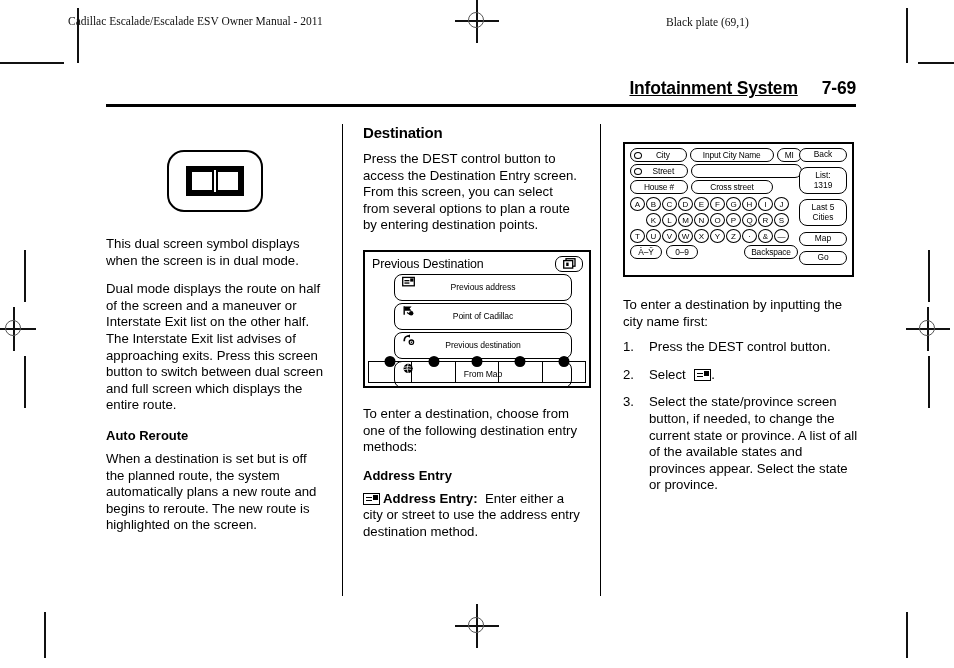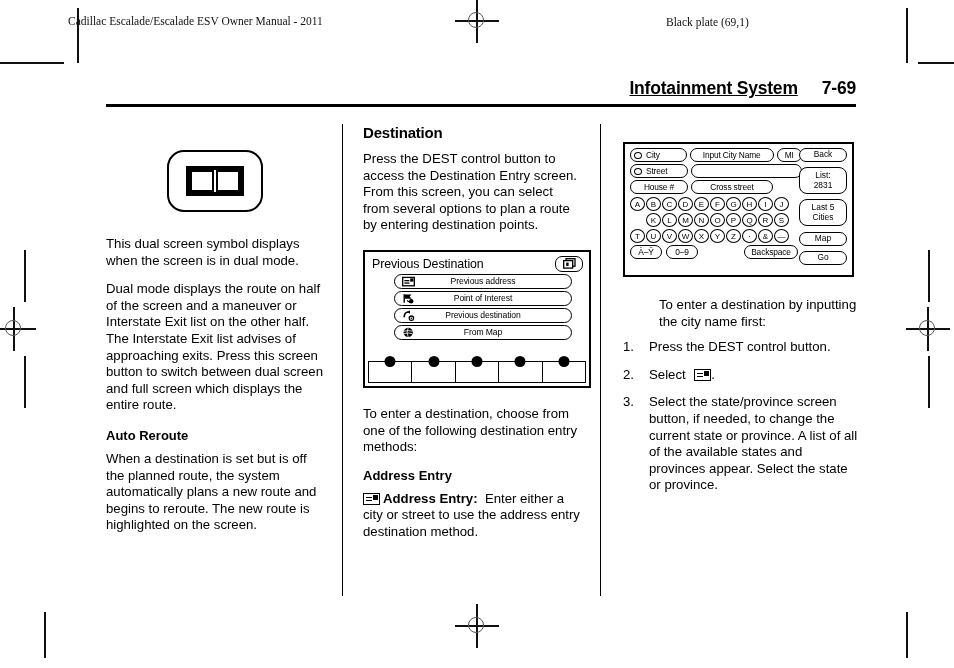--- a/index.html
+++ b/index.html
@@ -116,21 +116,21 @@
     font-size: 13px;
     font-weight: bold;
     margin: 0 0 8px 0;
   }
   h3.sub.spaced { margin-top: 14px; }
   p.txt {
     font-size: 13.2px;
     line-height: 16.6px;
     margin: 0 0 12px 0;
   }
-  p.txt.tight { margin-bottom: 9px; margin-left: 36px; }
+  p.txt.tight { margin-bottom: 9px; }
 
   
   ol.steps {
     margin: 0;
     padding: 0;
     list-style: none;
   }
   ol.steps li {
     position: relative;
     padding-left: 26px;
@@ -231,21 +231,21 @@
     border-radius: 7px;
     box-sizing: border-box;
     display: flex;
     align-items: center;
     justify-content: center;
   }
   .menu-list {
     margin-top: 3px;
   }
   .menu-btn {
-    height: 15px;
+    height: 27px;
     border: 1.5px solid #000;
     border-radius: 8px;
     box-sizing: border-box;
     margin: 0 10px 2px 22px;
     position: relative;
     display: flex;
     align-items: center;
     justify-content: center;
     font-size: 8.6px;
     letter-spacing: -0.1px;
@@ -312,21 +312,21 @@
   }
   .pill.radio { justify-content: flex-start; padding-left: 3px; }
   .pill.radio .rdot {
     width: 7px; height: 7px;
     border: 1.3px solid #000;
     border-radius: 50%;
     box-sizing: border-box;
     margin-right: 4px;
     flex: none;
   }
-  .pill.radio span { flex: 1; padding-right: 6px; }
+  .pill.radio span { flex: 1; text-align: center; padding-right: 6px; }
   .key {
     width: 15px;
     height: 14px;
     border: 1.4px solid #000;
     border-radius: 50%;
     box-sizing: border-box;
     display: flex;
     align-items: center;
     justify-content: center;
     font-size: 8px;
@@ -452,21 +452,21 @@
 
         <div class="menu-btn">
           <span class="mi">
             <svg width="13" height="11" viewBox="0 0 13 11">
               <path d="M2.2 1.2 L2.2 9.8" stroke="#000" stroke-width="1.4" fill="none"></path>
               <path d="M2.6 1.4 L9.6 1.4 L7.6 3.6 L9.6 5.8 L2.6 5.8 Z" fill="#000"></path>
               <circle cx="9.2" cy="8.2" r="2.2" fill="#000"></circle>
               <path d="M5 7.5 L8 9.4" stroke="#000" stroke-width="1.2"></path>
             </svg>
           </span>
-          <span>Point of Interest</span>
+          <span>Point of Cadillac</span>
         </div>
 
 
         <div class="menu-btn">
           <span class="mi">
             <svg width="13" height="11" viewBox="0 0 13 11">
               <path d="M6.6 2 C3 2 2.2 4.6 2.2 7.2" stroke="#000" stroke-width="1.7" fill="none"></path>
               <path d="M8 0.4 L4.6 2 L8 3.8 Z" fill="#000"></path>
               <circle cx="9.4" cy="8.2" r="2.2" fill="none" stroke="#000" stroke-width="1.3"></circle>
               <circle cx="9.4" cy="8.2" r="0.8" fill="#000"></circle>
@@ -598,21 +598,21 @@
           </div>
         </div>
       </div>
 
       <div class="kb-right">
         <div class="side-btn" style="height:14px;">
           <span>Back</span>
         </div>
         <div class="side-btn" style="height:27px; margin-top:5px;">
           <span>List:</span>
-          <span>2831</span>
+          <span>1319</span>
         </div>
         <div class="side-btn" style="height:27px; margin-top:5px;">
           <span>Last 5</span>
           <span>Cities</span>
         </div>
         <div class="side-btn" style="height:14px; margin-top:6px;">
           <span>Map</span>
         </div>
         <div class="side-btn" style="height:14px; margin-top:5px;">
           <span>Go</span>

